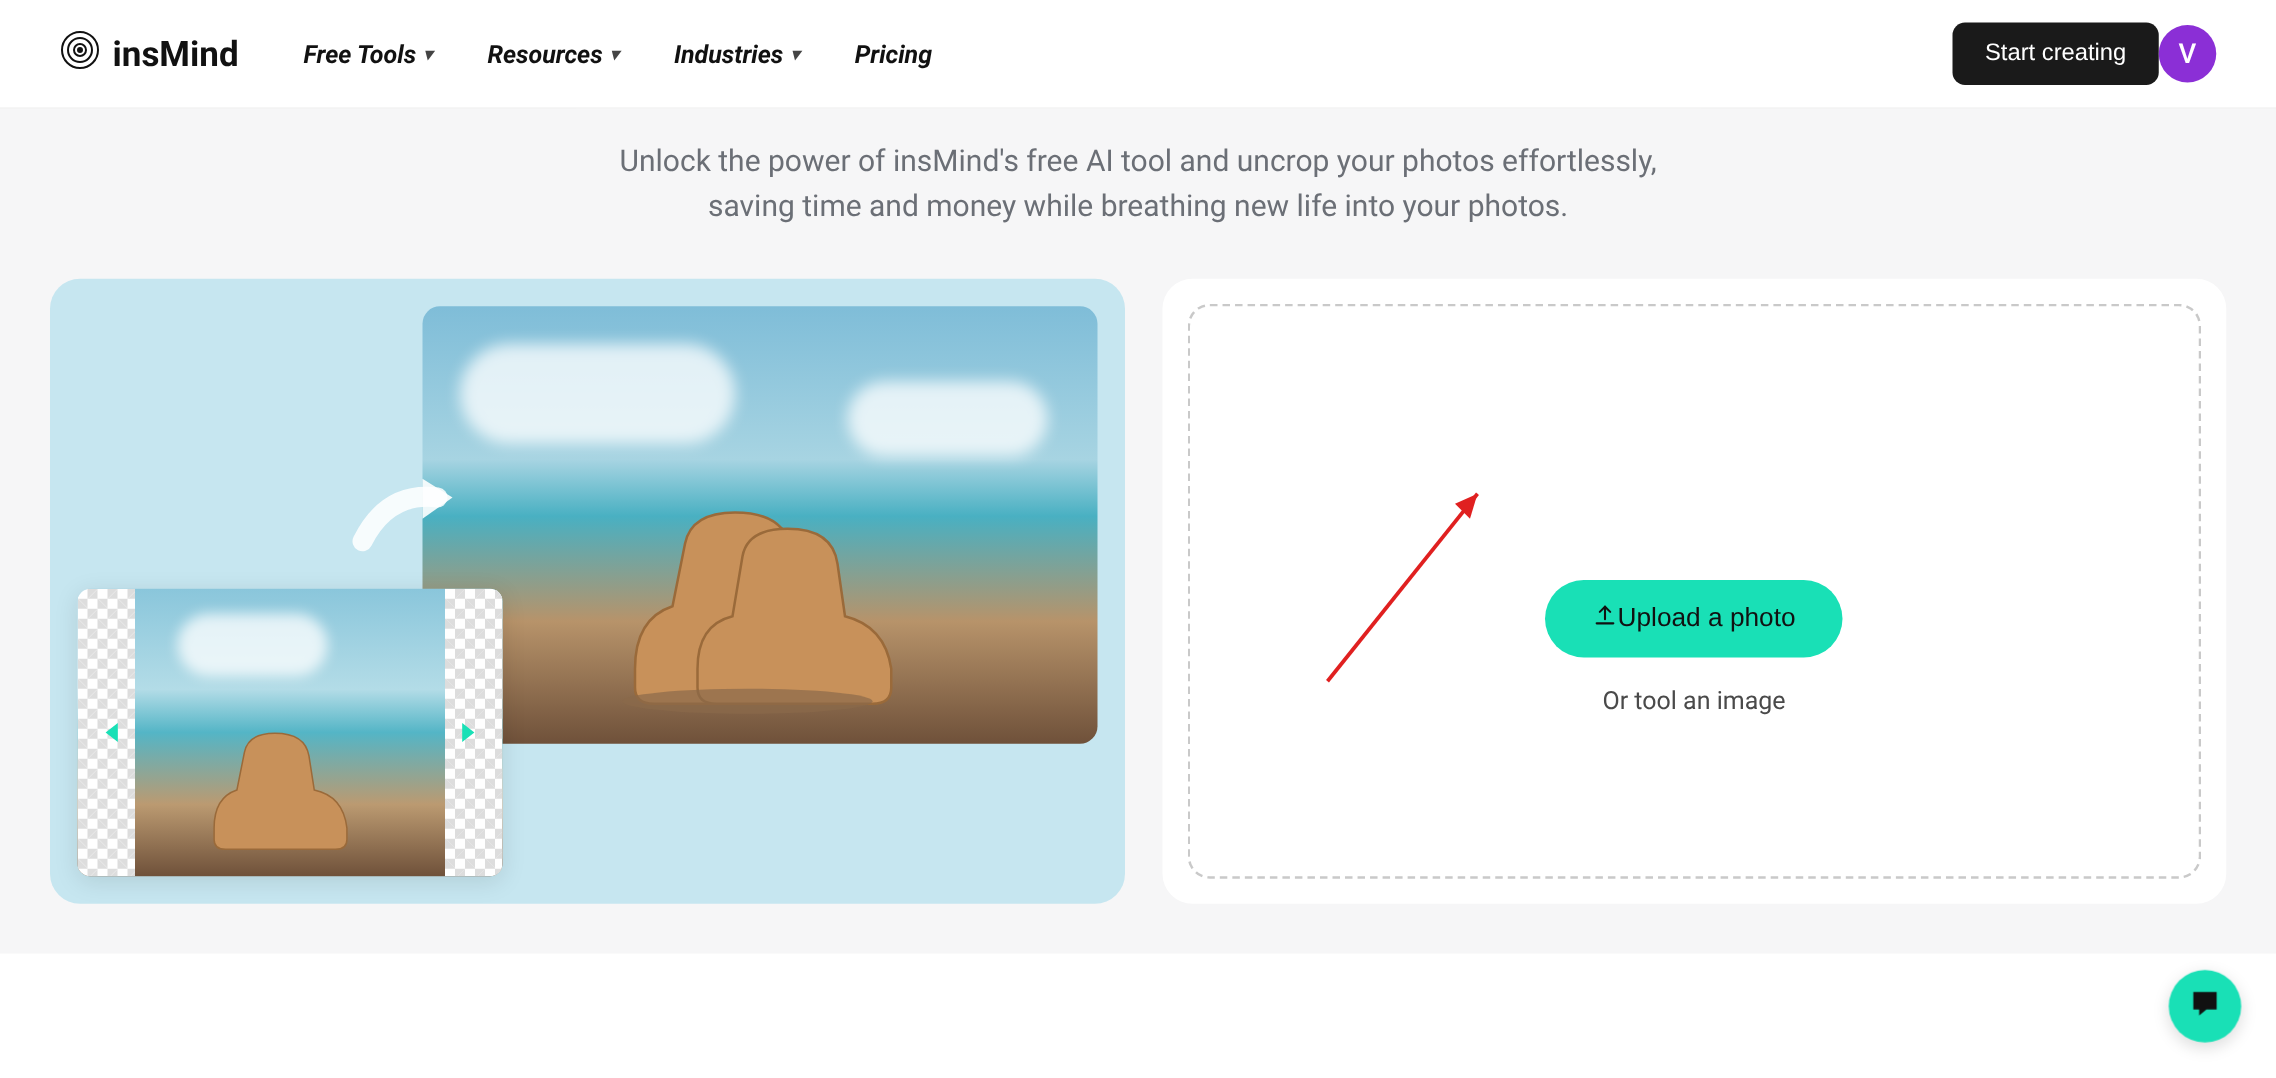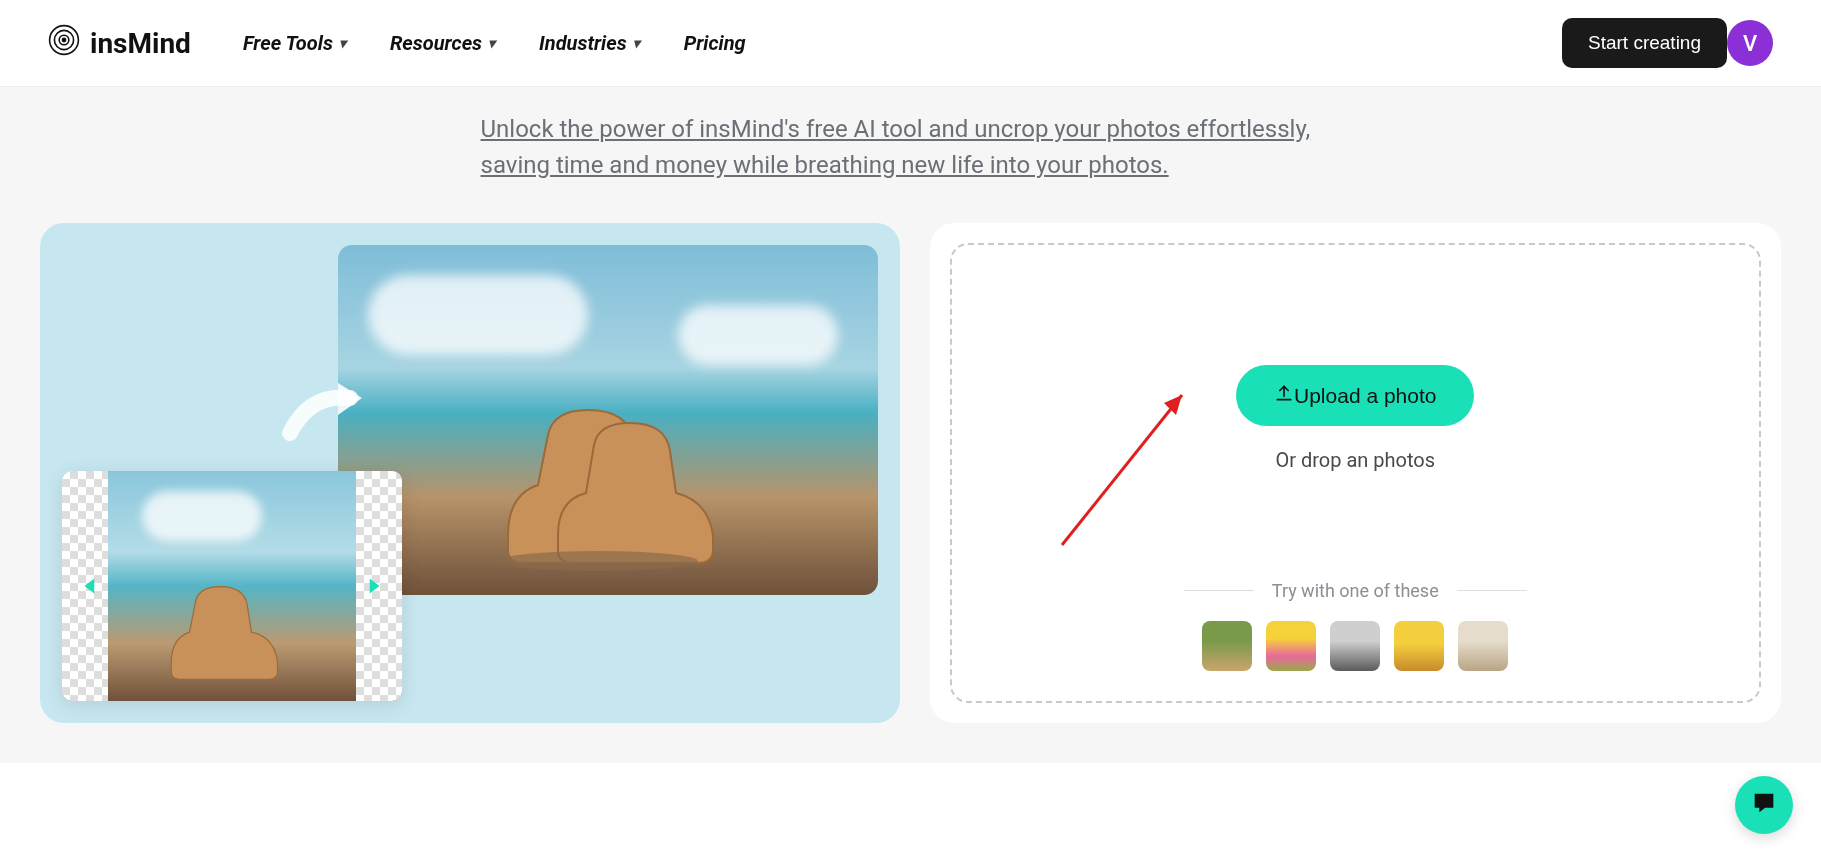--- a/index.html
+++ b/index.html
@@ -35,28 +35,28 @@
   }
   .avatar {
     width: 46px; height: 46px; border-radius: 50%;
     background: #8b2fd6; color: #fff;
     display: flex; align-items: center; justify-content: center;
     font-size: 22px; font-weight: 500;
   }
 
   
   .hero-text {
+    text-align: center;
     color: #6b6f76;
     font-size: 24px;
     line-height: 1.5;
     padding: 24px 20px 40px;
     max-width: 900px;
     margin: 0 auto;
     background: #f6f6f7;
-    text-decoration: underline;
   }
   .page-bg { background: #f6f6f7; }
 
   
   .panels {
     display: flex;
     gap: 30px;
     padding: 0 40px 40px;
   }
   .panel-left {
@@ -296,36 +296,22 @@
         <button class="upload-btn">
           <span>
             <svg viewBox="0 0 24 24" fill="none" stroke="#111" stroke-width="2" stroke-linecap="round">
               <path d="M12 16 V4"></path>
                 <path d="M7 9 L12 4 L17 9"></path>
                 <path d="M4 20 H20"></path>
             </svg>
           </span>
           <span>Upload a photo</span>
         </button>
-        <div class="drop-text">Or drop an photos</div>
-
-        <div class="try-row">
-          <div class="try-divider">
-            <span class="line"></span>
-            <span>Try with one of these</span>
-            <span class="line"></span>
-          </div>
-          <div class="thumbs">
-            <div class="thumb t1"></div>
-            <div class="thumb t2"></div>
-            <div class="thumb t3"></div>
-            <div class="thumb t4"></div>
-            <div class="thumb t5"></div>
-          </div>
-        </div>
+        <div class="drop-text">Or tool an image</div>
+
       </div>
     </div>
 
   </div>
 </div>
 
 <div class="chat-fab">
   <span>
     <svg viewBox="0 0 24 24">
         <path d="M4 4 H20 V16 H13 L8 20 V16 H4 Z" fill="#111"></path>

